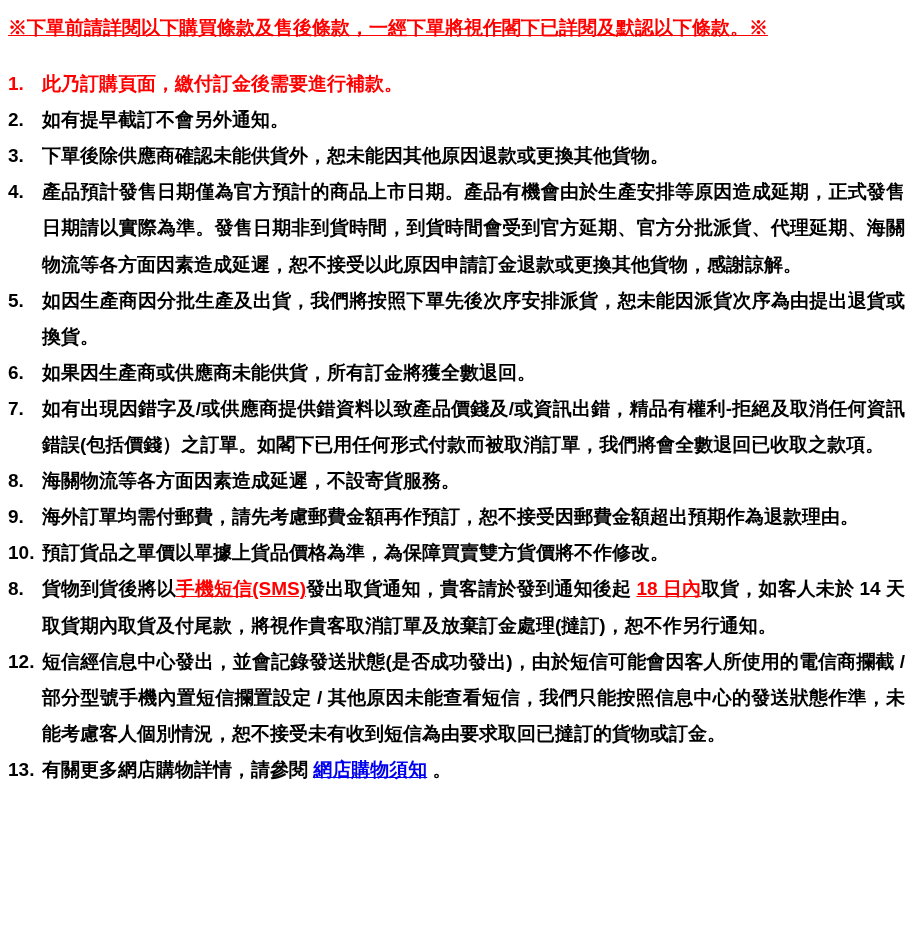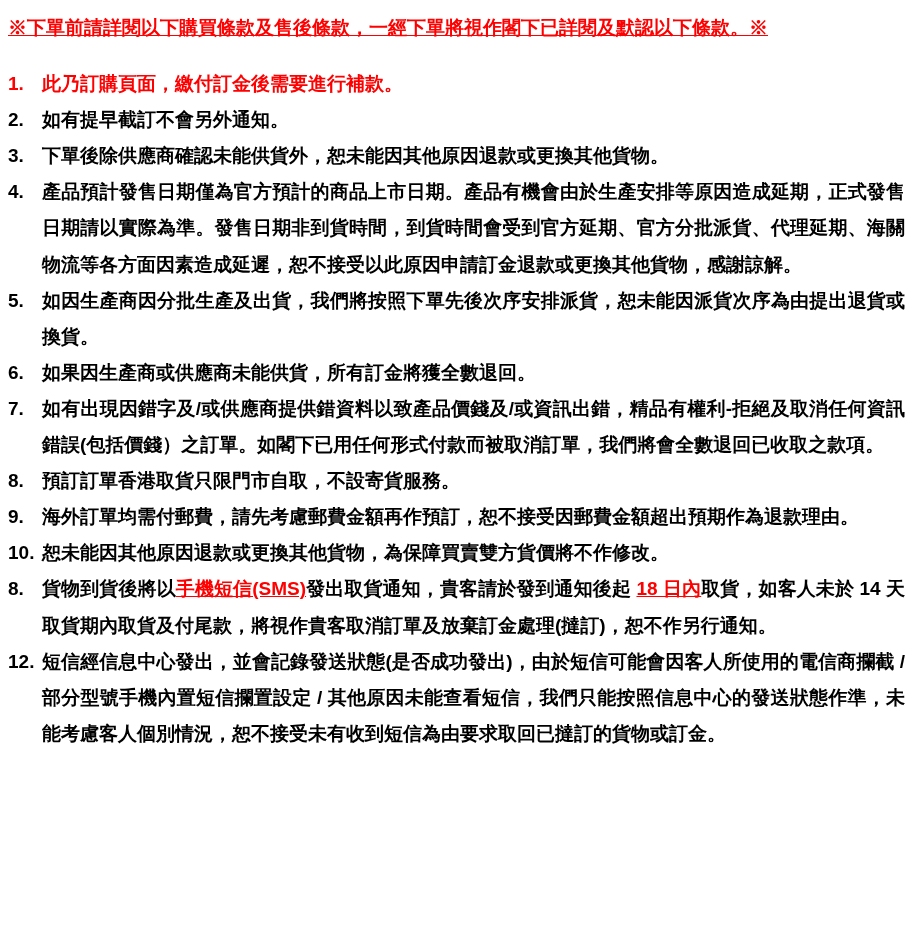--- a/index.html
+++ b/index.html
@@ -93,32 +93,36 @@
       <div class="term">
         <span class="num normal">6.</span>
         <span class="body"><span class="seg normal">如果因生產商或供應商未能供貨，所有訂金將獲全數退回。</span></span>
       </div>
       <div class="term">
         <span class="num normal">7.</span>
         <span class="body"><span class="seg normal">如有出現因錯字及/或供應商提供錯資料以致產品價錢及/或資訊出錯，精品有權利-拒絕及取消任何資訊錯誤(包括價錢）之訂單。如閣下已用任何形式付款而被取消訂單，我們將會全數退回已收取之款項。</span></span>
       </div>
       <div class="term">
         <span class="num normal">8.</span>
-        <span class="body"><span class="seg normal">預訂訂單香港取貨只限門市自取，不設寄貨服務。</span></span>
+        <span class="body"><span class="seg normal">海關物流等各方面因素造成延遲，不設寄貨服務。</span></span>
       </div>
       <div class="term">
         <span class="num normal">9.</span>
         <span class="body"><span class="seg normal">海外訂單均需付郵費，請先考慮郵費金額再作預訂，恕不接受因郵費金額超出預期作為退款理由。</span></span>
       </div>
       <div class="term">
         <span class="num normal">10.</span>
-        <span class="body"><span class="seg normal">恕未能因其他原因退款或更換其他貨物，為保障買賣雙方貨價將不作修改。</span></span>
+        <span class="body"><span class="seg normal">預訂貨品之單價以單據上貨品價格為準，為保障買賣雙方貨價將不作修改。</span></span>
       </div>
       <div class="term">
         <span class="num normal">8.</span>
         <span class="body"><span class="seg normal">貨物到貨後將以</span><span class="seg red-underline">手機短信(SMS)</span><span class="seg normal">發出取貨通知，貴客請於發到通知後起 </span><span class="seg red-underline">18 日內</span><span class="seg normal">取貨，如客人未於 14 天取貨期內取貨及付尾款，將視作貴客取消訂單及放棄訂金處理(撻訂)，恕不作另行通知。</span></span>
       </div>
       <div class="term">
         <span class="num normal">12.</span>
         <span class="body"><span class="seg normal">短信經信息中心發出，並會記錄發送狀態(是否成功發出)，由於短信可能會因客人所使用的電信商攔截 / 部分型號手機內置短信攔置設定 / 其他原因未能查看短信，我們只能按照信息中心的發送狀態作準，未能考慮客人個別情況，恕不接受未有收到短信為由要求取回已撻訂的貨物或訂金。</span></span>
       </div>
+      <div class="term">
+        <span class="num normal">13.</span>
+        <span class="body"><span class="seg normal">有關更多網店購物詳情，請參閱 </span><a href="#" class="seg link">網店購物須知</a><span class="seg normal"> 。</span></span>
+      </div>
     </div>
 </div>
 
 </body></html>

